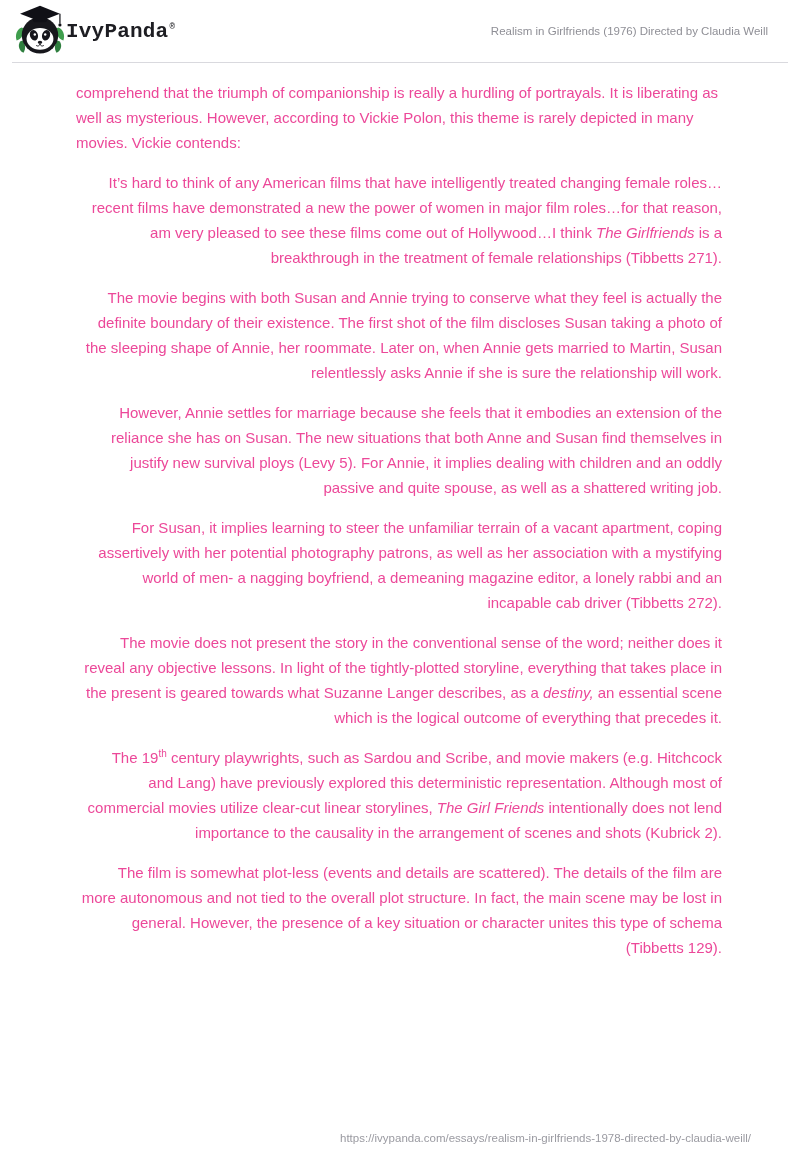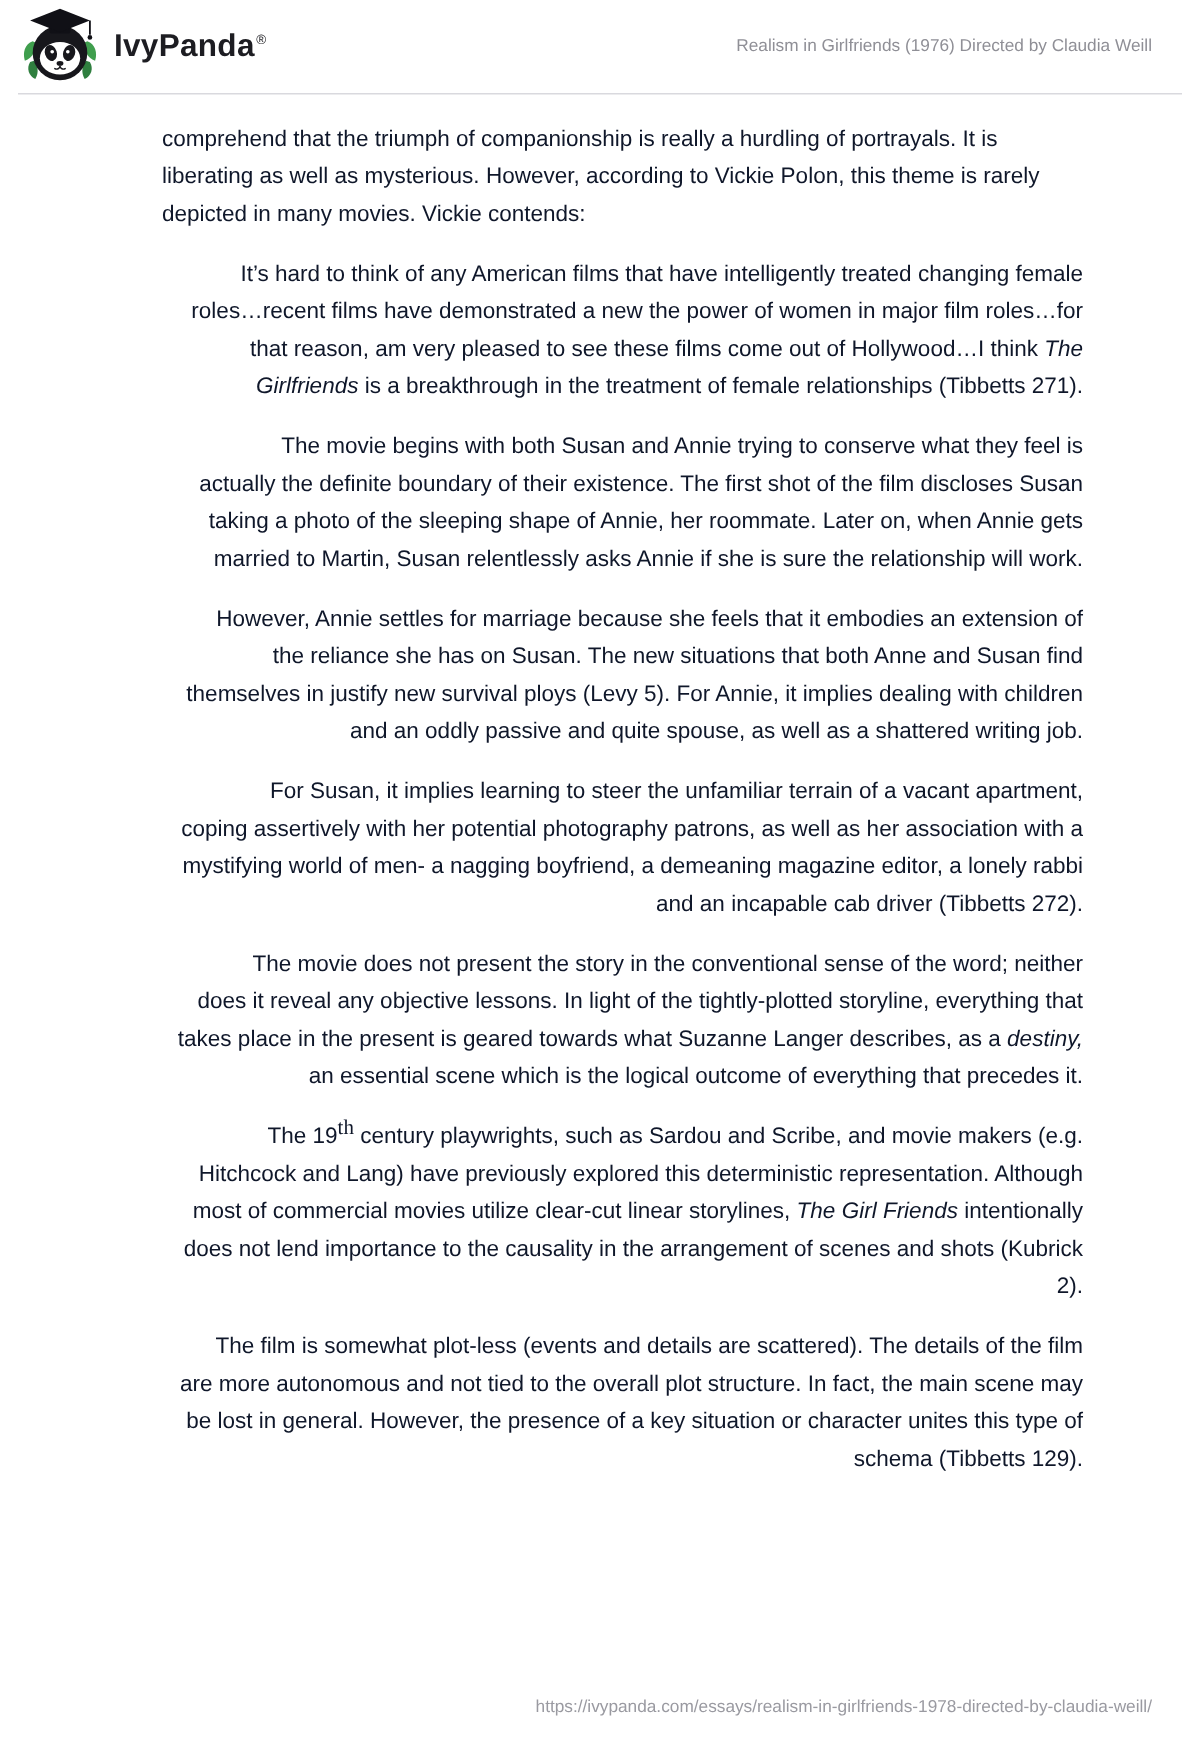--- a/index.html
+++ b/index.html
@@ -2,35 +2,35 @@
 <html><head>
 <meta charset="utf-8">
 <style>
   * { margin:0; padding:0; box-sizing:border-box; }
   html, body { background:#ffffff; }
   body { font-family:"Liberation Sans","DejaVu Sans",sans-serif; }
 
   .page { position:relative; width:800px; height:1160px; margin:0 auto; background:#ffffff; overflow:hidden; }
 
   .header { display:flex; align-items:center; height:62px; padding:0 32px 0 14px; }
-  .brand { display:flex; align-items:center; gap:10px; text-decoration:none; cursor:pointer; }
+  .brand { display:flex; align-items:center; gap:0; text-decoration:none; cursor:pointer;font-family:Liberation Mono, monospace; }
   .logo-svg { width:52px; height:52px; display:block; }
   .brand-text { font-size:21px; font-weight:bold; letter-spacing:0.2px; color:#1d1d22; }
   .reg { font-size:9px; vertical-align:super; margin-left:1px; font-weight:normal; color:#1d1d22; }
   .doc-title { margin-left:auto; font-size:11.5px; color:#8f8f96; }
 
   .divider { height:1px; background:#d9d9de; margin:0 12px; }
 
-  .content { padding:17px 78px 0 76px; font-size:15px; line-height:25px; color:#0f172a;margin-left:32px; }
+  .content { padding:17px 78px 0 76px; font-size:15px; line-height:25px; color:#ec4899; }
   .content p { margin:0 0 15px 0; }
   .content p.indent { text-indent:28px;text-align:right; }
   .content em { font-style:italic; }
-  .content sup { font-size:14px; line-height:0; vertical-align:super;font-family:Liberation Serif, serif; }
+  .content sup { font-size:10px; line-height:0; vertical-align:super; }
 
-  .footer { position:absolute; right:32px; bottom:14px; }
+  .footer { position:absolute; right:49px; bottom:14px; }
   .footer a { font-size:11.5px; color:#9a9aa1; text-decoration:none; cursor:pointer; }
 </style>
 </head>
 <body>
 
 <div class="page">
 
   <header class="header">
     <a class="brand">
       <span>

